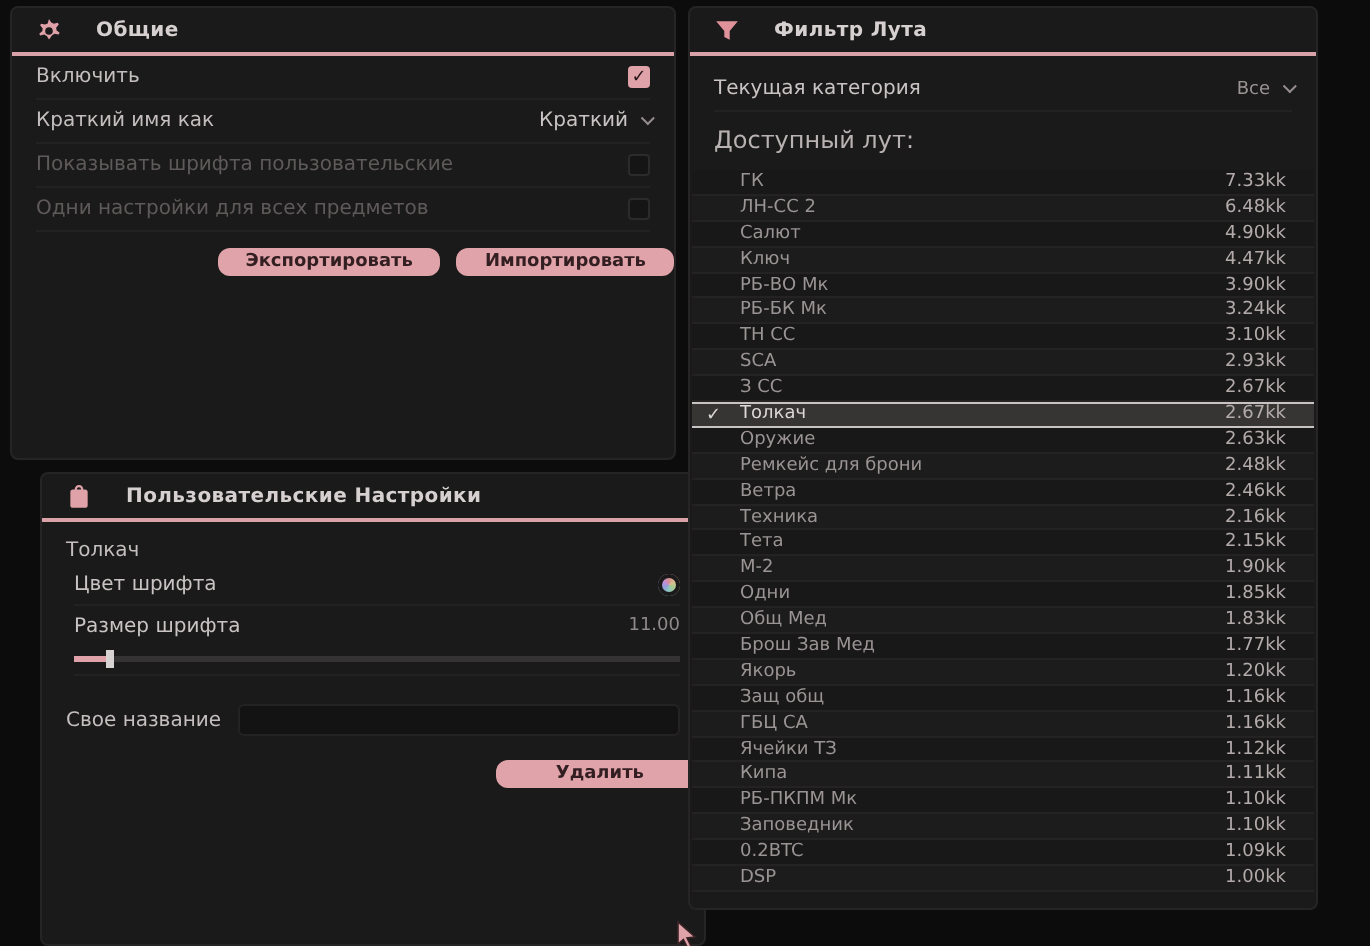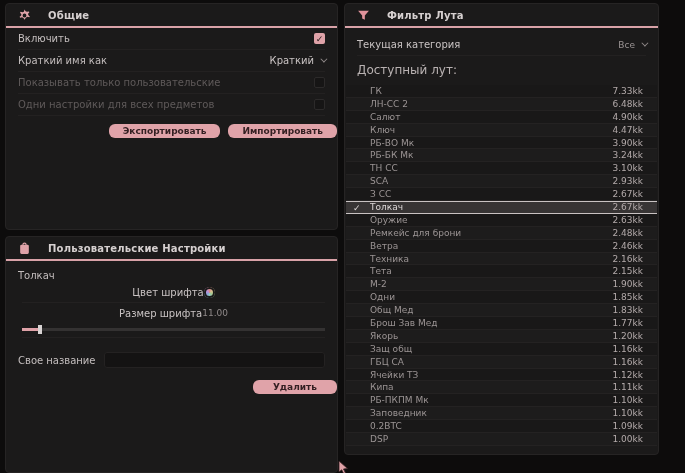--- a/index.html
+++ b/index.html
@@ -1,21 +1,21 @@
 <!DOCTYPE html>
 <html><head>
 <meta charset="utf-8">
 <style>
   * { margin:0; padding:0; box-sizing:border-box; font-family:"DejaVu Sans", sans-serif; }
   html,body { width:685px; height:473px; overflow:hidden; }
   body { background:#0d0c0c; position:relative; color:#c9c3c3; }
 
   .panel { position:absolute; background:#1b1a1a; border:1px solid #262424; border-radius:4px; overflow:hidden; }
   #general { left:5px; top:3px; width:333px; height:227px; }
-  #custom  { left:5px; top:236px; width:333px; height:237px; }
+  #custom  { left:20px; top:236px; width:333px; height:237px; }
   #loot    { left:344px; top:3px; width:315px; height:452px; }
 
   .phead { height:24px; display:flex; align-items:center; gap:17px; padding:0 12px; border-bottom:2px solid #d9a2a8; }
   .phead .ptitle { font-size:10px; font-weight:bold; color:#d6d0d0; letter-spacing:.2px; }
   .picon { width:13px; height:13px; display:inline-flex; align-items:center; justify-content:center; }
 
   .row { height:22px; display:flex; align-items:center; justify-content:space-between; margin:0 12px; border-bottom:1px solid #232121; font-size:10px; }
   .row .lbl { color:#c4bebe; }
   .row .lbl.dim { color:#5f5a5a; }
   .rctl { display:flex; align-items:center; gap:6px; }
@@ -25,21 +25,21 @@
   .checkbox.off { background:#161515; border:1px solid #2c2a2a; }
 
   .chev { width:5px; height:5px; border-right:1.5px solid #938c8c; border-bottom:1.5px solid #938c8c; transform:rotate(45deg) translateY(-2px); display:inline-block; }
   .ddval { color:#c9c3c3; font-size:10px; }
 
   .btnrow { display:flex; justify-content:flex-end; gap:8px; margin-top:8px; }
   .pinkbtn { background:#e0a3a9; color:#331f22; border:none; border-radius:6px; font-size:9px; font-weight:bold; padding:3px 14px; height:14px; line-height:8px; cursor:pointer; }
 
   
   .itemname { margin:9px 12px 2px; font-size:10px; color:#c4bebe; }
-  .subrow { height:20px; display:flex; align-items:center; justify-content:center; margin:0 12px 0 16px; border-bottom:1px solid #232121; font-size:10px; }
+  .subrow { height:20px; display:flex; align-items:center; justify-content:space-between; margin:0 12px 0 16px; border-bottom:1px solid #232121; font-size:10px; }
   .colorwheel { width:11px; height:11px; border-radius:50%;
      background:conic-gradient(#d98f8f,#d9c08f,#a8c98f,#8fc9c0,#8fa0d9,#c08fd9,#d98f8f);
      box-shadow:inset 0 0 0 2px #1b1a1a; }
   .szval { color:#8f8989; font-size:9px; }
   .slider { position:relative; height:3px; background:#343232; margin:5px 12px 0 16px; }
   .slider .fill { position:absolute; left:0; top:0; height:3px; width:18px; background:#dfa2a8; }
   .slider .handle { position:absolute; left:16px; top:-3px; width:4px; height:9px; background:#d8d3d3; }
   .namerow { display:flex; align-items:center; gap:8px; margin:14px 12px 0; font-size:10px; }
   .nameinput { flex:1; height:16px; background:#141313; border:1px solid #242222; border-radius:3px; color:#c9c3c3; font-size:9px; padding:0 6px; }
 
@@ -83,21 +83,21 @@
 
   <div class="row">
     <span class="lbl">Краткий имя как</span>
     <span class="rctl">
       <span class="ddval">Краткий</span>
       <span class="chev"></span>
     </span>
   </div>
 
   <div class="row">
-    <span class="lbl dim">Показывать только пользовательские</span>
+    <span class="lbl dim">Показывать шрифта пользовательские</span>
     <span class="checkbox off"></span>
   </div>
 
   <div class="row">
     <span class="lbl dim">Одни настройки для всех предметов</span>
     <span class="checkbox off"></span>
   </div>
 
   <div class="btnrow">
     <button class="pinkbtn">Экспортировать</button>
@@ -131,21 +131,21 @@
     <span class="handle"></span>
   </div>
   <div style="margin:6px 12px 0 16px; border-bottom:1px solid #232121;"></div>
 
   <div class="namerow">
     <span class="lbl" style="font-size:10px;color:#c4bebe;">Свое название</span>
     <input class="nameinput" type="text" value="" style="">
   </div>
 
   <div class="btnrow" style="margin-top:12px;">
-    <button class="pinkbtn" style="padding:3px 20px;">Удалить</button>
+    <button class="pinkbtn" style="padding:3px 30px;">Удалить</button>
   </div>
 </div>
 
 <div class="panel" id="loot">
   <div class="phead">
     <span class="picon">
       <svg width="13" height="13" viewBox="0 0 24 24">
           <path fill="#e0929b" d="M2 3h20l-7.5 9v8l-5-2.5V12L2 3z"></path>
         </svg>
     </span>

